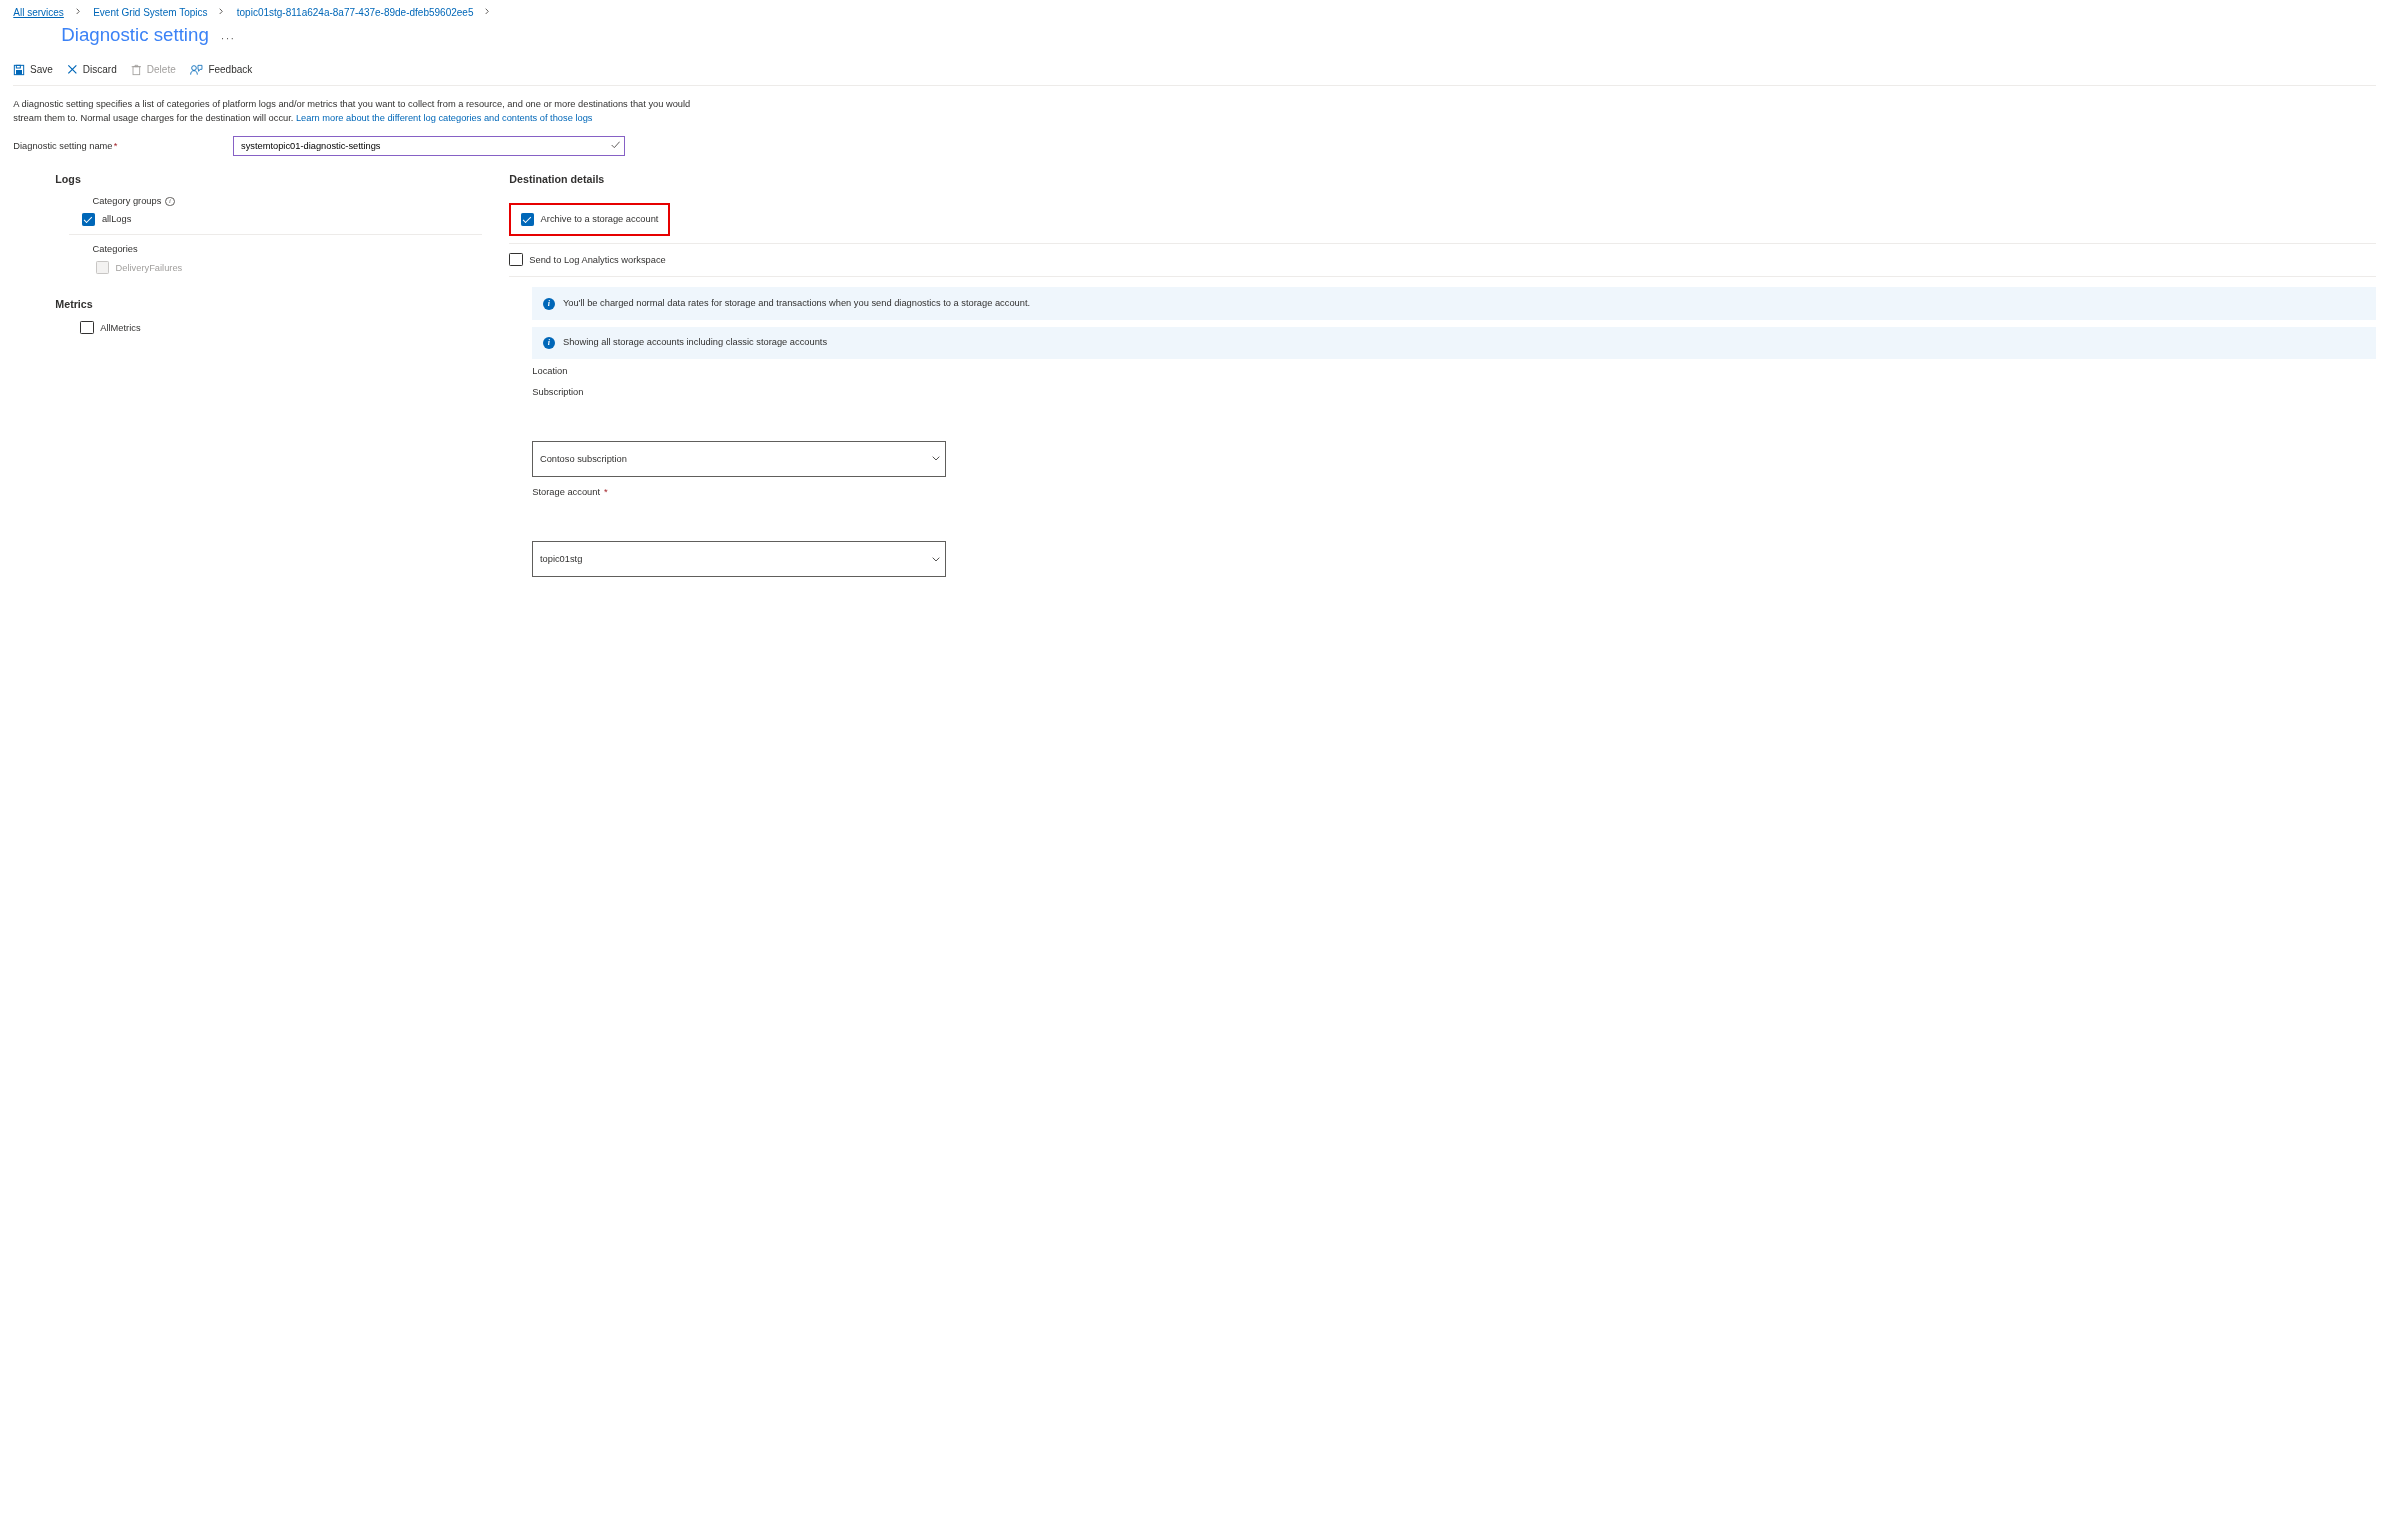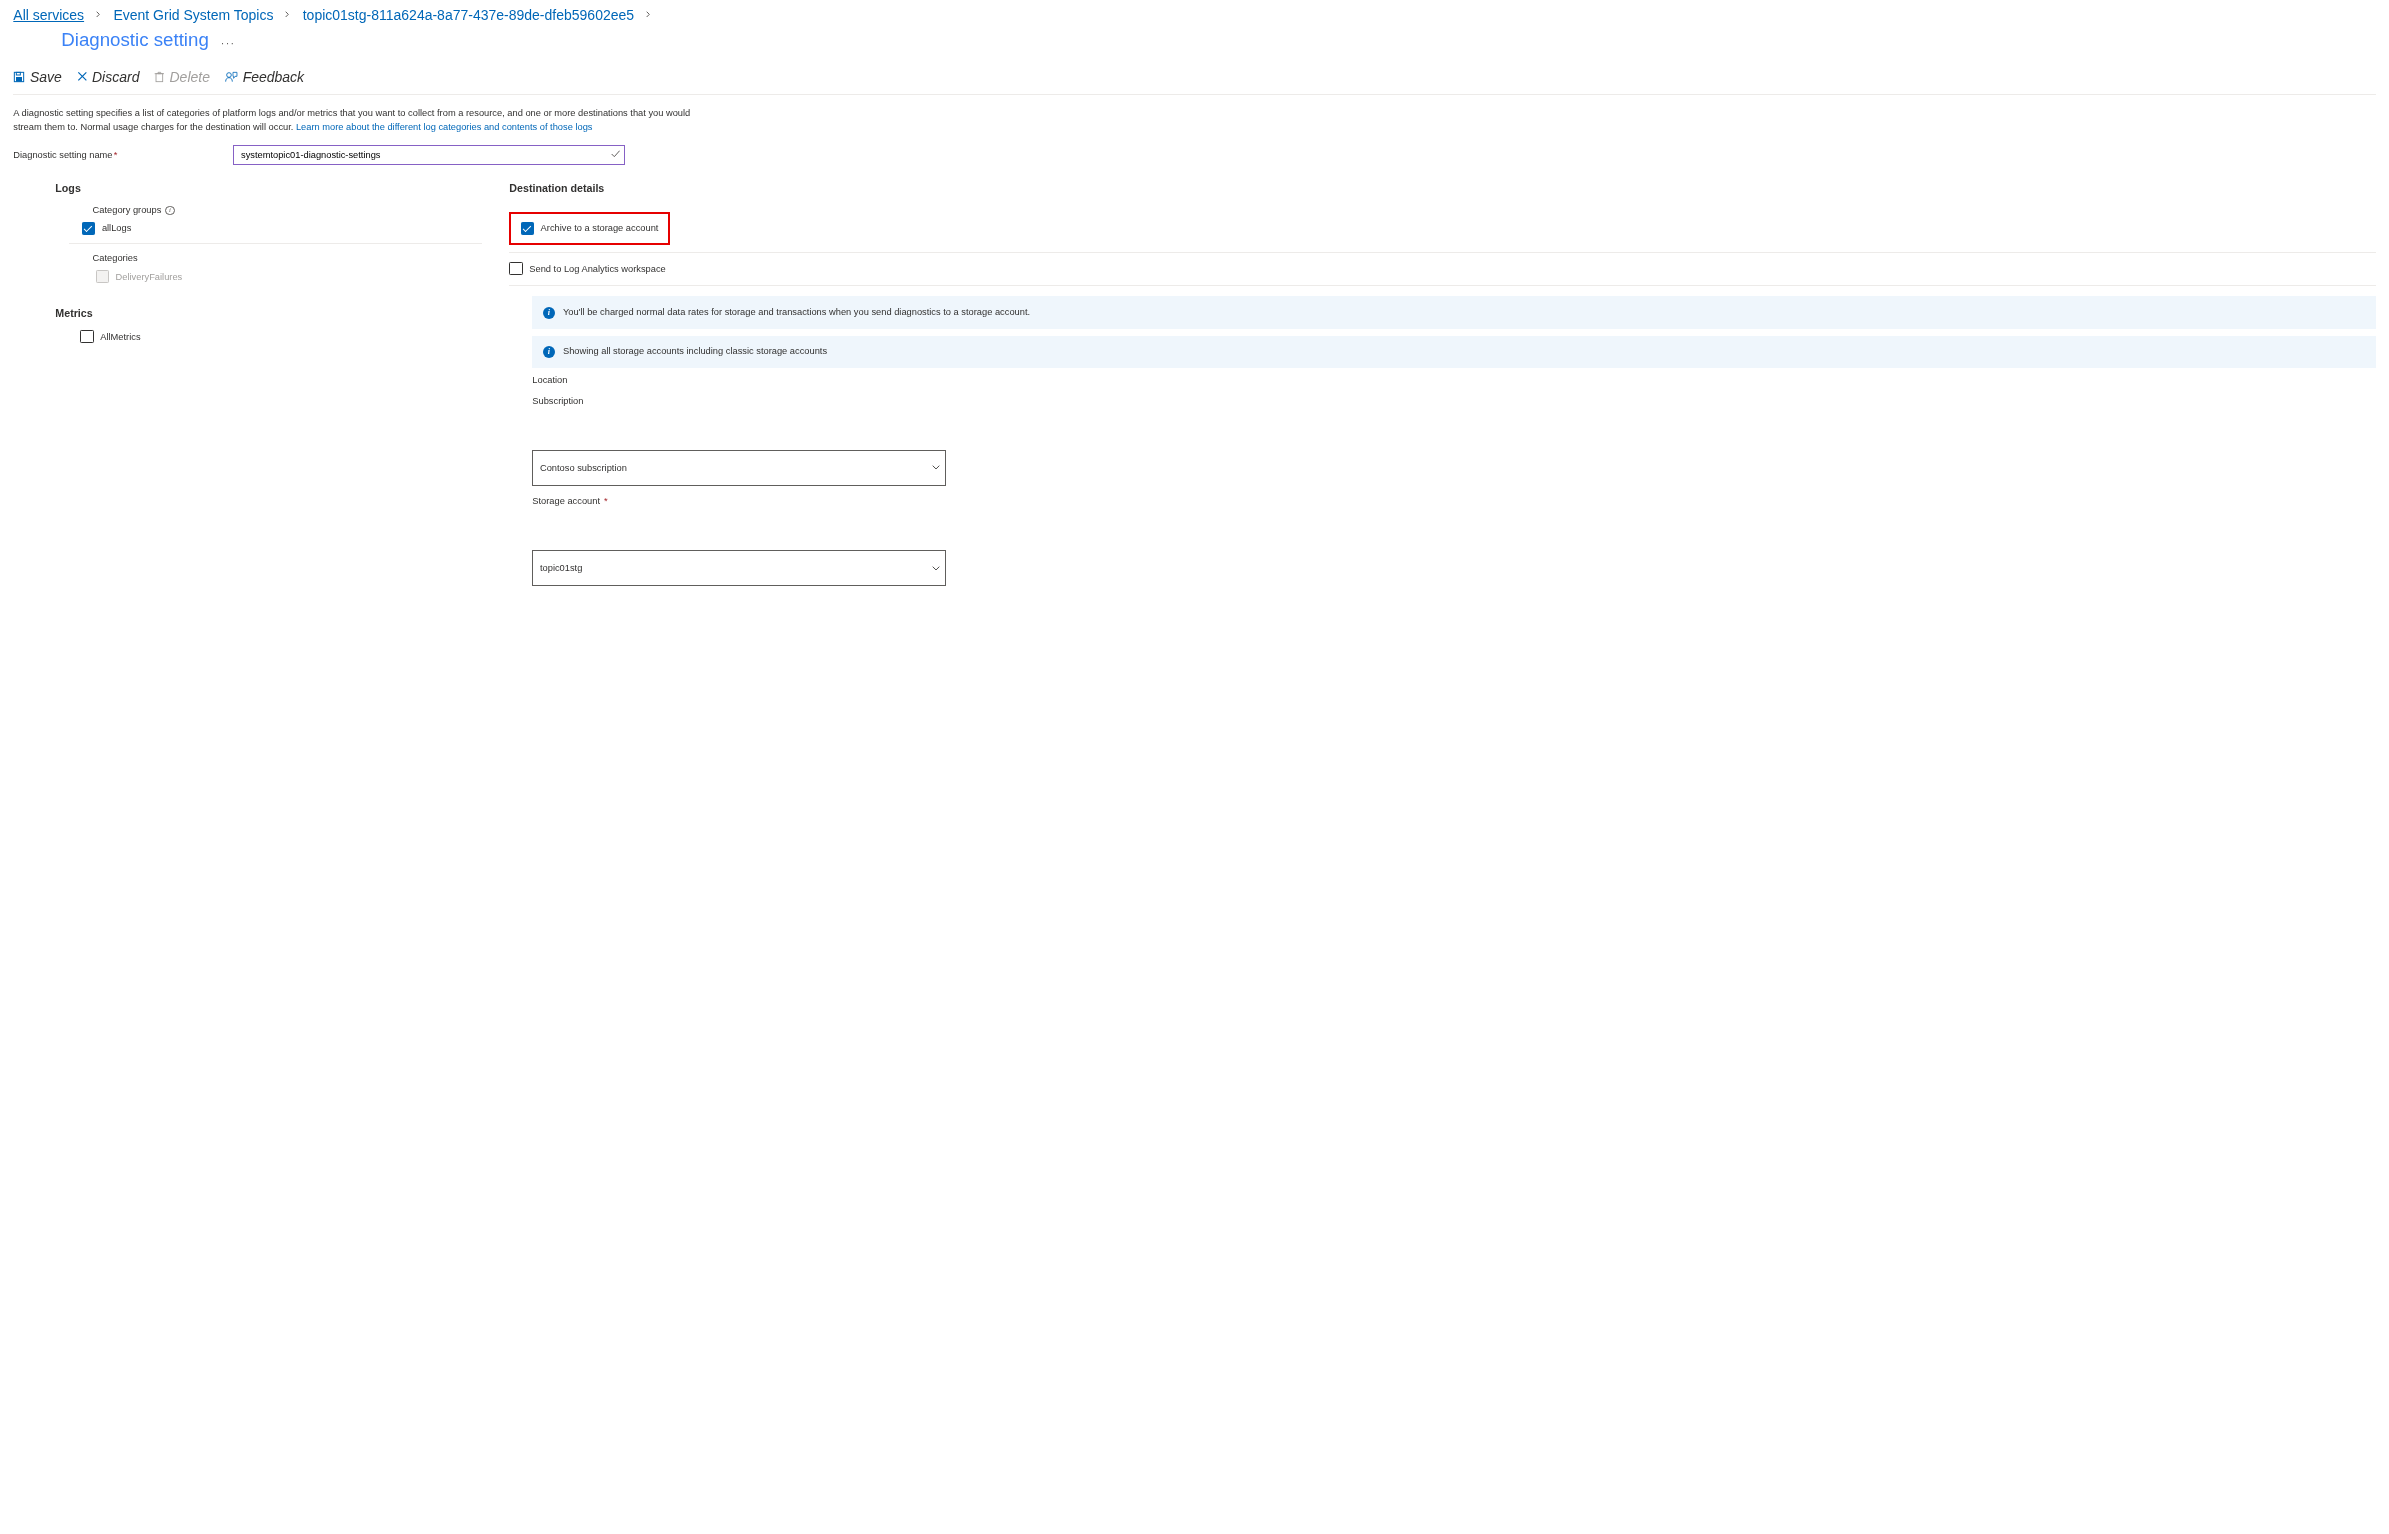--- a/index.html
+++ b/index.html
@@ -10,21 +10,21 @@
     font-size: 9.3px;
     color: #323130;
     background: #fff;
   }
 
   
   .breadcrumb {
     display: flex;
     align-items: center;
     gap: 12px;
-    font-size: 14px;
+    font-size: 10px;
     margin-bottom: 6.7px;
   }
   .breadcrumb .crumb {
     color: #0067b8;
     cursor: pointer;
   }
   .breadcrumb .crumb.underline { text-decoration: underline; }
   .breadcrumb .sep {
     color: #605e5c;
     font-size: 8px;
@@ -58,24 +58,23 @@
     align-items: center;
     gap: 14.7px;
     padding-bottom: 9.3px;
     border-bottom: 0.7px solid #edebe9;
     margin-bottom: 10.7px;
   }
   .tool-btn {
     display: inline-flex;
     align-items: center;
     gap: 4.7px;
-    font-size: 14px;
+    font-size: 10px;
     color: #323130;
     cursor: pointer;
-    font-style: italic;
   }
   .tool-btn.disabled {
     color: #a19f9d;
     cursor: default;
   }
   .tool-btn svg { flex-shrink: 0; }
 
   
   .description {
     color: #323130;

